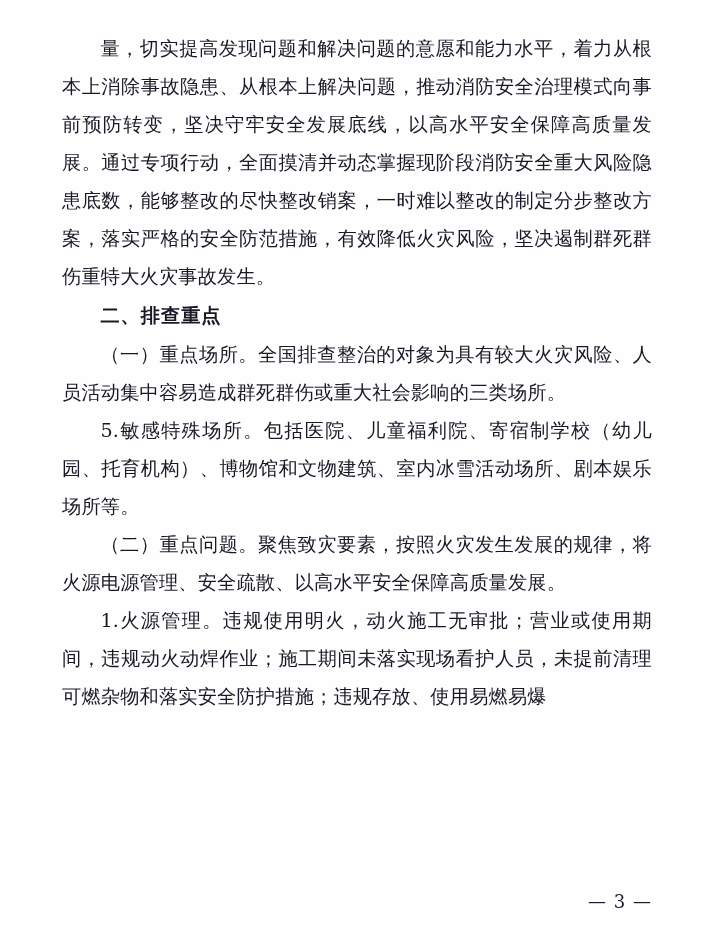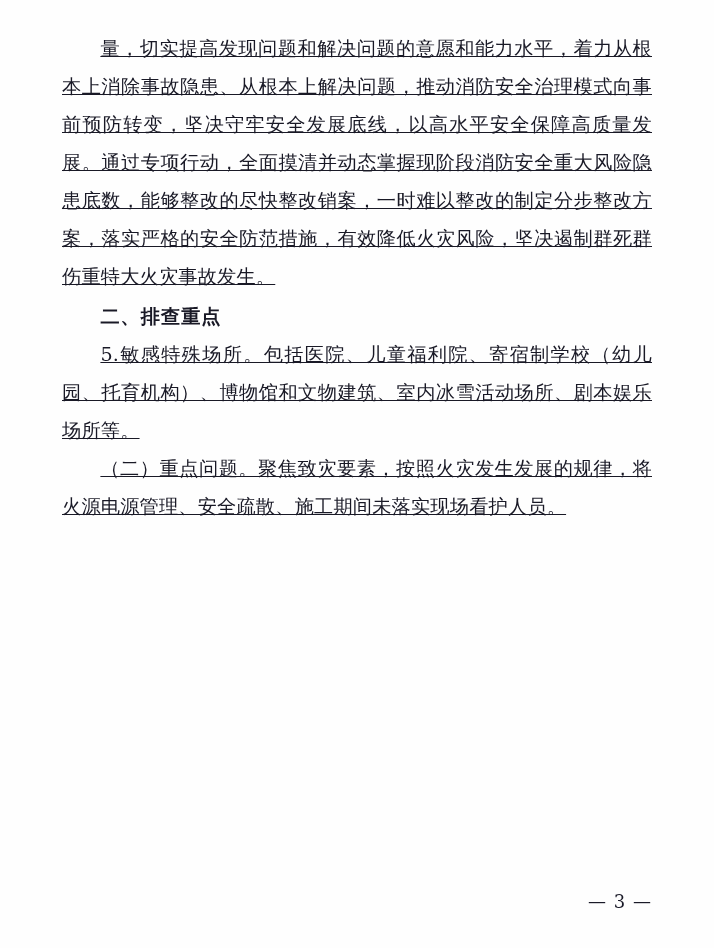--- a/index.html
+++ b/index.html
@@ -29,26 +29,25 @@
     text-align: justify;
     text-justify: inter-ideograph;
     color: #191926;
   }
   p {
     margin: 0;
     padding: 0;
   }
   .para {
     text-indent: 2em;
-    text-decoration: underline;
   }
   .heading {
     text-indent: 2em;
     font-weight: bold;
-    font-family: Liberation Sans, sans-serif;
+    font-family: Liberation Mono, monospace;
     letter-spacing: 1px;
   }
   .gap-sm { height: 2px; }
   .page-number {
     position: absolute;
     bottom: 36px;
     right: 62px;
     font-size: 18px;
     letter-spacing: 1px;
     color: #1a1a28;
@@ -59,24 +58,26 @@
 
 <div class="page">
   <div class="doc-body">
 
     <p class="para">量，切实提高发现问题和解决问题的意愿和能力水平，着力从根本上消除事故隐患、从根本上解决问题，推动消防安全治理模式向事前预防转变，坚决守牢安全发展底线，以高水平安全保障高质量发展。通过专项行动，全面摸清并动态掌握现阶段消防安全重大风险隐患底数，能够整改的尽快整改销案，一时难以整改的制定分步整改方案，落实严格的安全防范措施，有效降低火灾风险，坚决遏制群死群伤重特大火灾事故发生。</p>
 
     <div class="gap-sm"></div>
 
     <p class="heading">二、排查重点</p>
 
+    <p class="para">（一）重点场所。全国排查整治的对象为具有较大火灾风险、人员活动集中容易造成群死群伤或重大社会影响的三类场所。</p>
 
 
     <p class="para">5.敏感特殊场所。包括医院、儿童福利院、寄宿制学校（幼儿园、托育机构）、博物馆和文物建筑、室内冰雪活动场所、剧本娱乐场所等。</p>
 
 
-    <p class="para">（二）重点问题。聚焦致灾要素，按照火灾发生发展的规律，将火源电源管理、安全疏散、施工期间未落实现场看护人员。</p>
+    <p class="para">（二）重点问题。聚焦致灾要素，按照火灾发生发展的规律，将火源电源管理、安全疏散、以高水平安全保障高质量发展。</p>
 
+    <p class="para">1.火源管理。违规使用明火，动火施工无审批；营业或使用期间，违规动火动焊作业；施工期间未落实现场看护人员，未提前清理可燃杂物和落实安全防护措施；违规存放、使用易燃易爆</p>
 
   </div>
 
   <div class="page-number">— 3 —</div>
 </div>
 
 </body></html>

